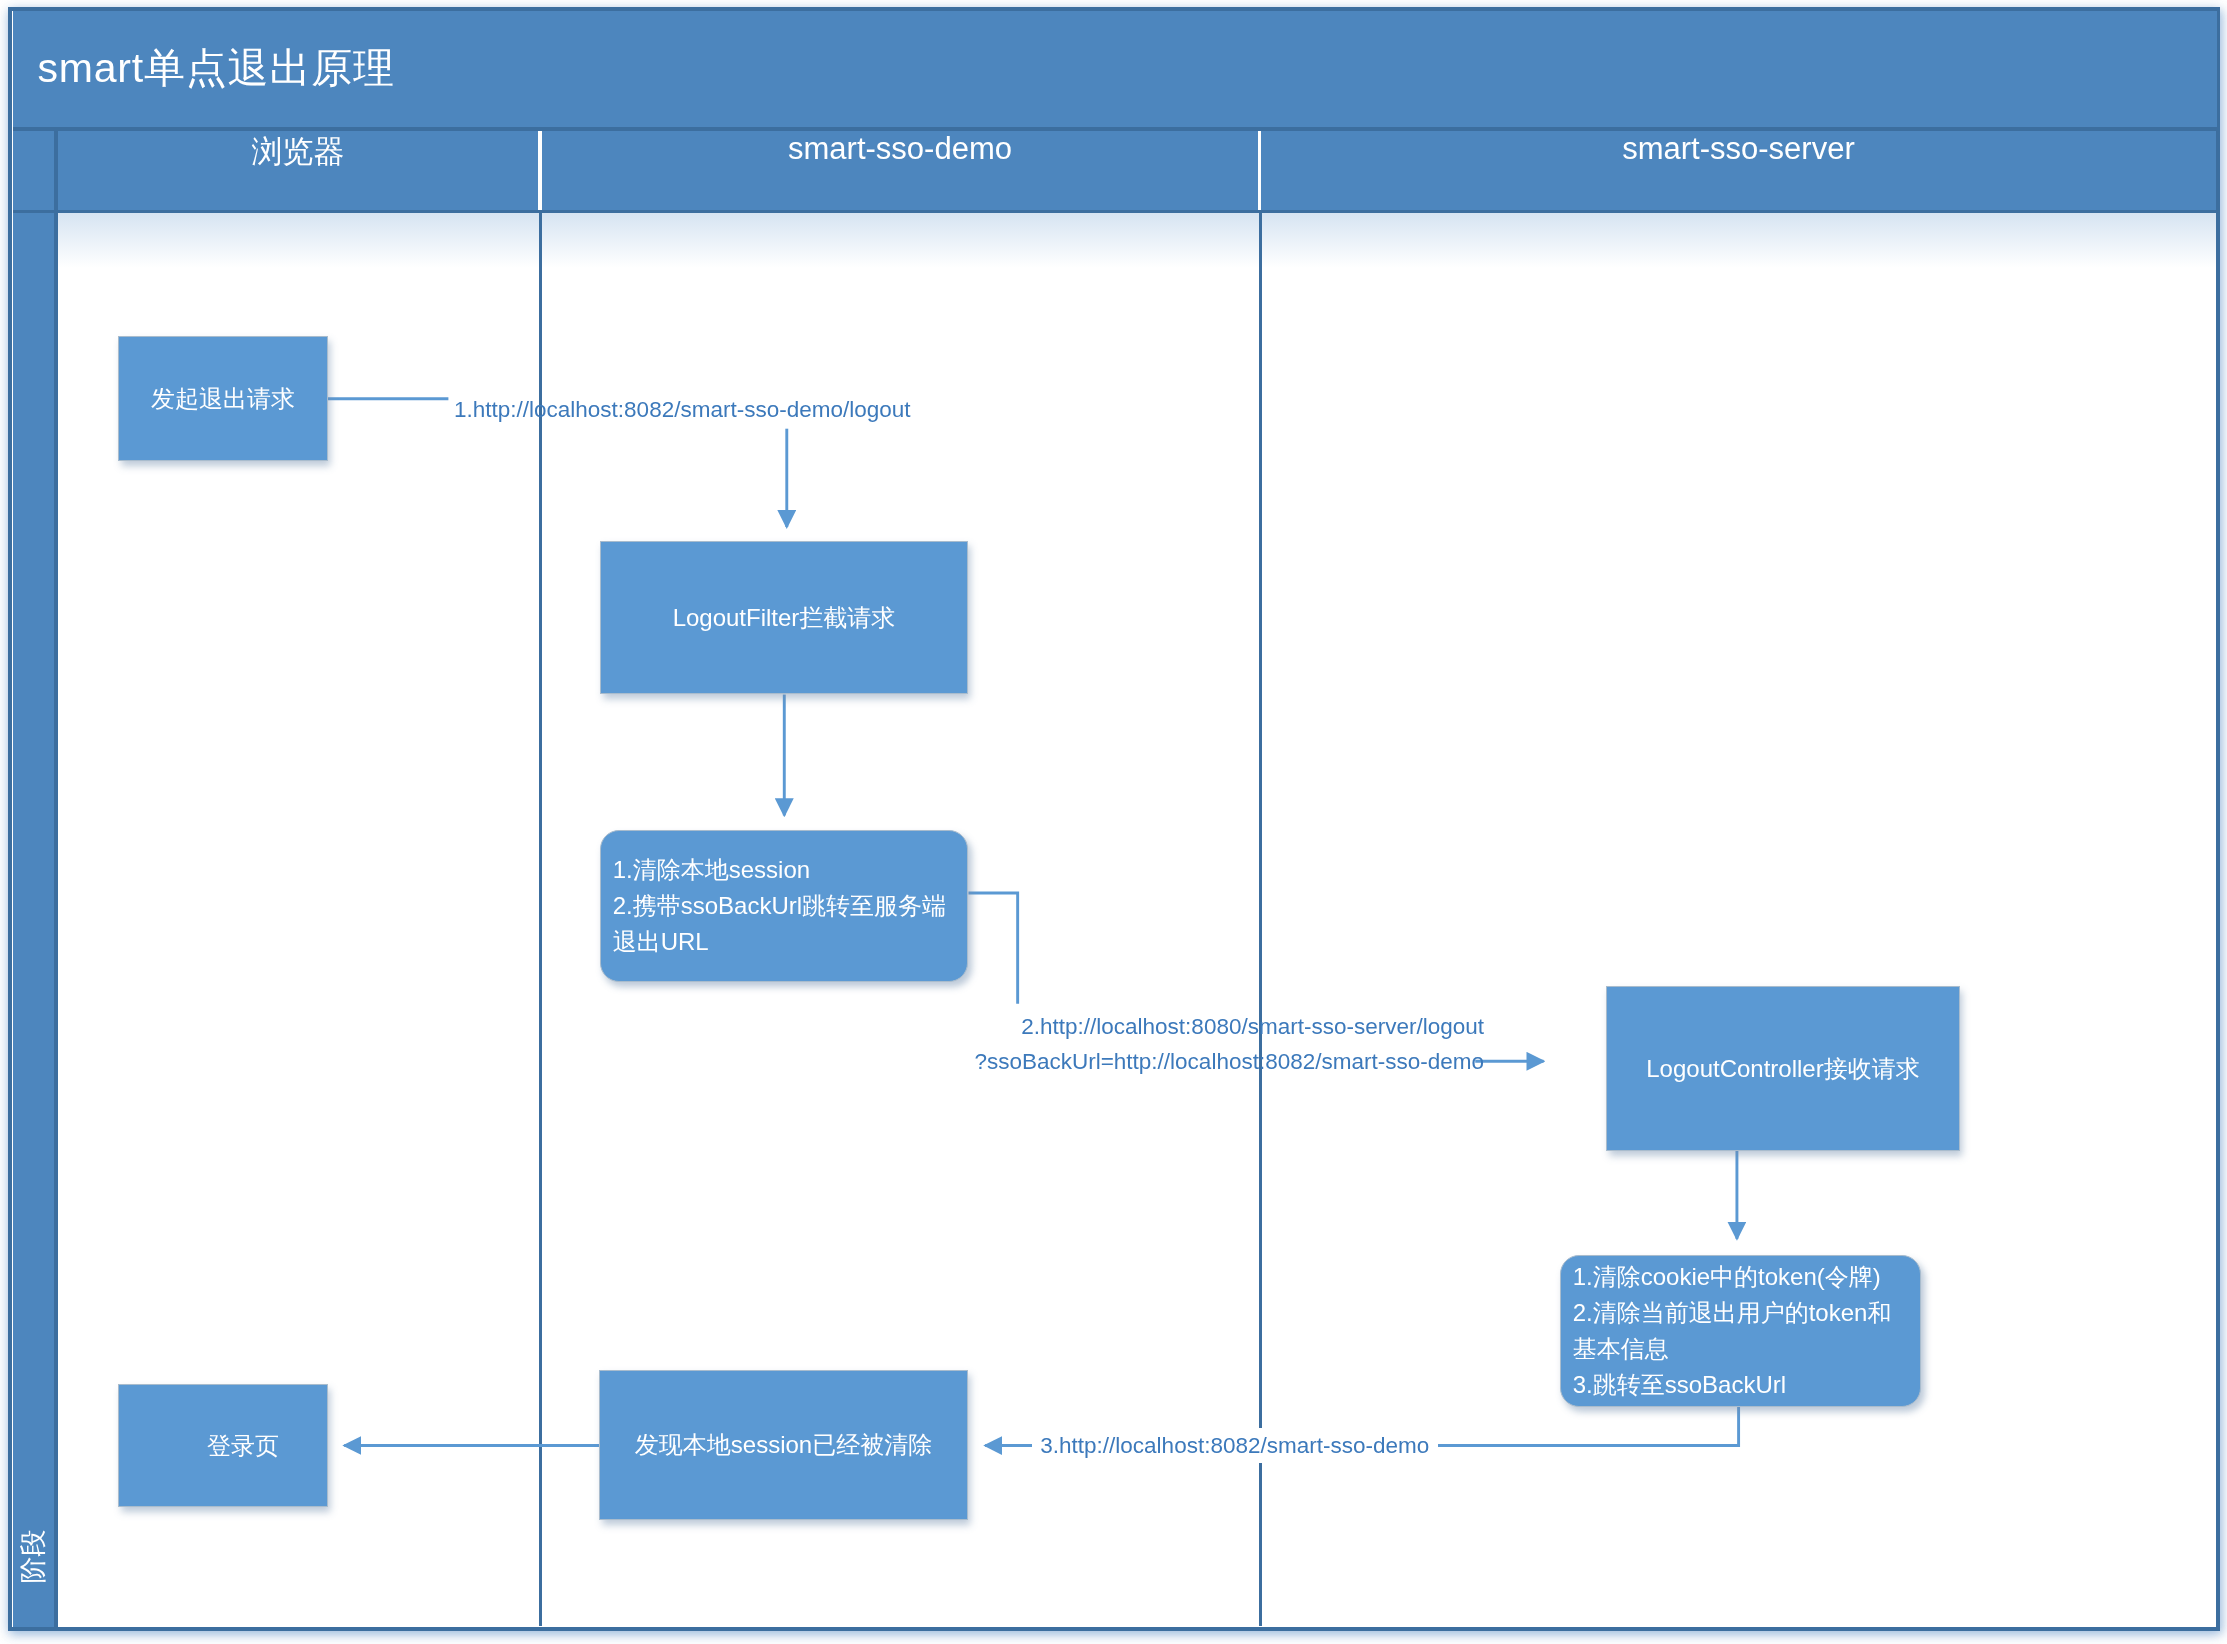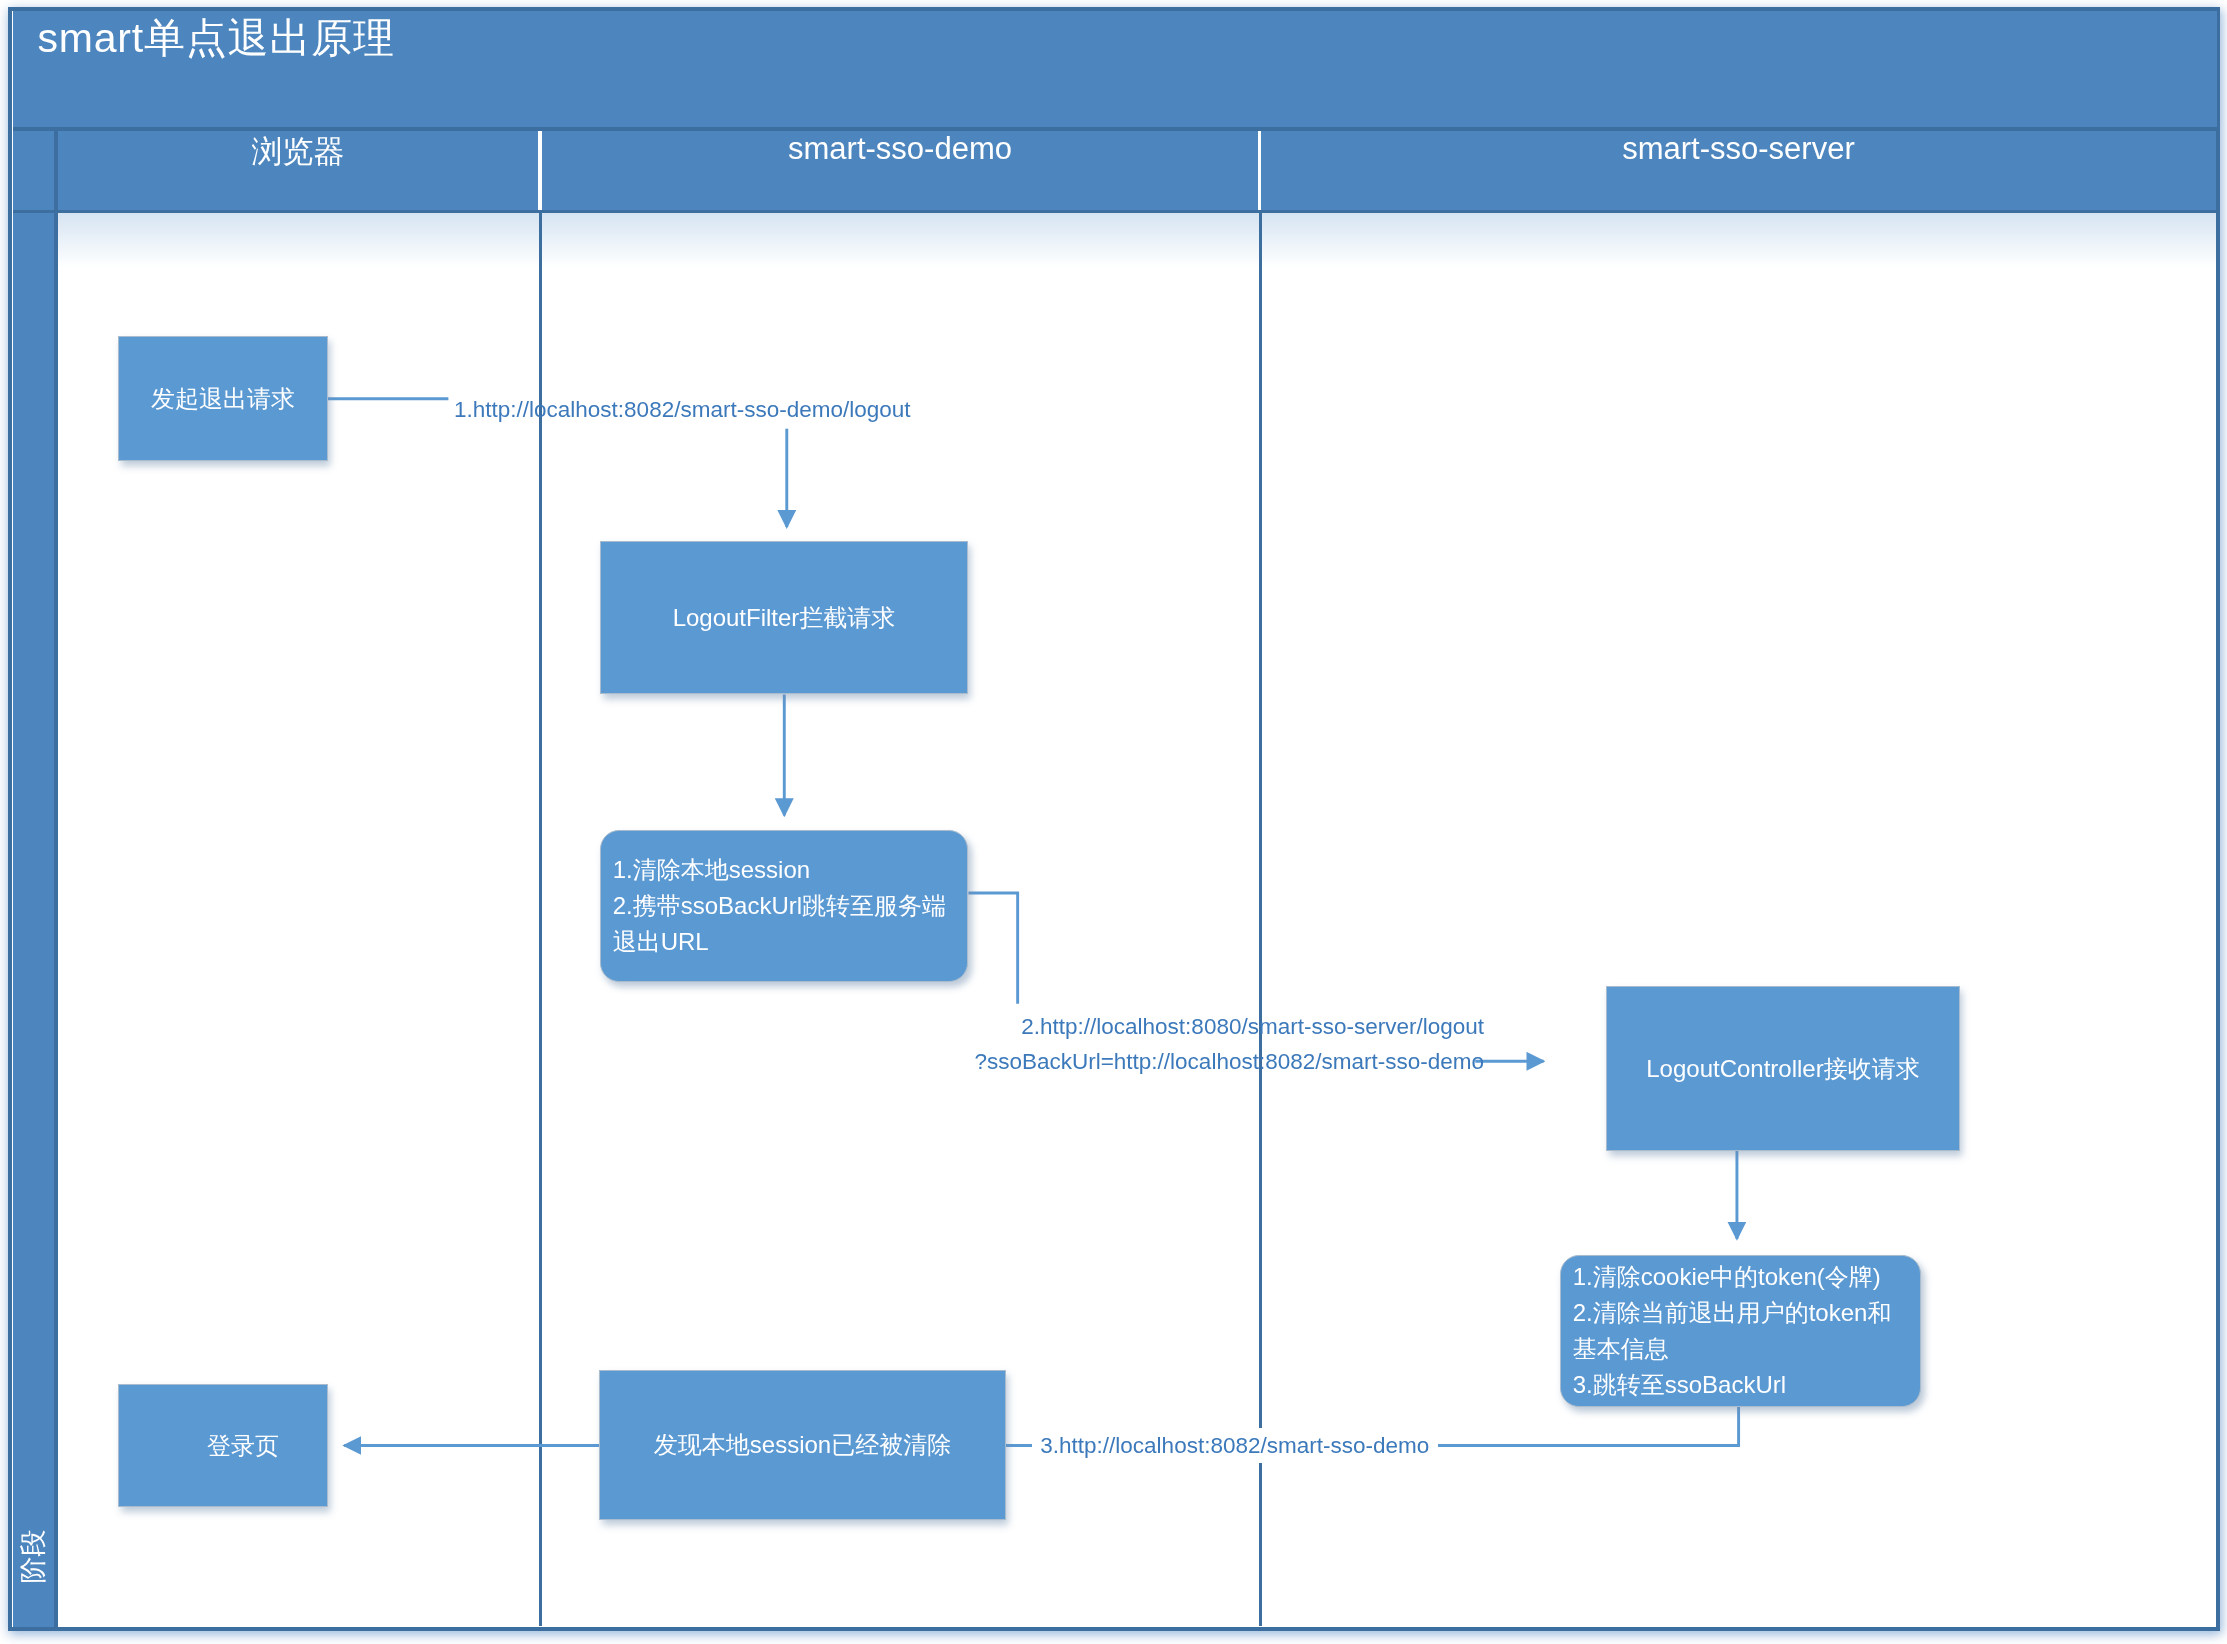--- a/index.html
+++ b/index.html
@@ -12,21 +12,21 @@
   html,body{margin:0;padding:0;background:#ffffff;}
   body{font-family:"Liberation Sans",sans-serif;}
   #stage{position:relative;width:2227px;height:1645px;background:#ffffff;overflow:hidden;}
 
   
   .frame{position:absolute;left:8.3px;top:6.7px;width:2204px;height:1616px;
          border:4.2px solid var(--dark-line);
          box-shadow:0 3.3px 11.7px rgba(140,175,215,.65), 3.3px 3.3px 8.3px rgba(140,175,215,.5);}
 
   .title-bar{position:absolute;left:12.5px;top:10.8px;width:2204px;height:116px;
-             background:var(--brand-blue);display:flex;align-items:flex-start;}
+             background:var(--brand-blue);display:flex;align-items:center;}
   .title-bar .t{color:#ffffff;font-size:41px;letter-spacing:0.8px;padding-left:25px;}
 
   .hline{position:absolute;background:var(--dark-line);}
   .vline{position:absolute;background:var(--dark-line);}
 
   .phase-strip{position:absolute;left:12.5px;top:131px;width:42px;height:1496px;background:var(--brand-blue);}
   .phase-text{position:absolute;left:-16.7px;top:1538px;width:100px;height:37px;
               transform:rotate(-90deg);color:#ffffff;font-size:27px;text-align:center;line-height:37px;}
 
   .lane-header{position:absolute;top:131px;height:79px;background:var(--brand-blue);
@@ -121,21 +121,21 @@
   <div class="node left-align" style="left:1560px;top:1255px;width:361px;height:152px;">
     <span>1.清除cookie中的token(令牌)
 2.清除当前退出用户的token和基本信息
 3.跳转至ssoBackUrl</span>
   </div>
 
   <div class="node" style="left:118px;top:1384px;width:210px;height:123px;padding-left:40px;">
     <span>登录页</span>
   </div>
 
-  <div class="node" style="left:599px;top:1370px;width:407px;height:150px;">
+  <div class="node" style="left:599px;top:1370px;width:369px;height:150px;">
     <span>发现本地session已经被清除</span>
   </div>
 
   <div class="edge-label" style="left:454px;top:395px;">1.http://localhost:8082/smart-sso-demo/logout</div>
 
   <div class="edge-label two-line" style="left:950px;top:1009px;width:534px;">2.http://localhost:8080/smart-sso-server/logout
 ?ssoBackUrl=http://localhost:8082/smart-sso-demo</div>
 
   <div class="edge-label on-line" style="left:1032px;top:1428px;">3.http://localhost:8082/smart-sso-demo</div>
 

